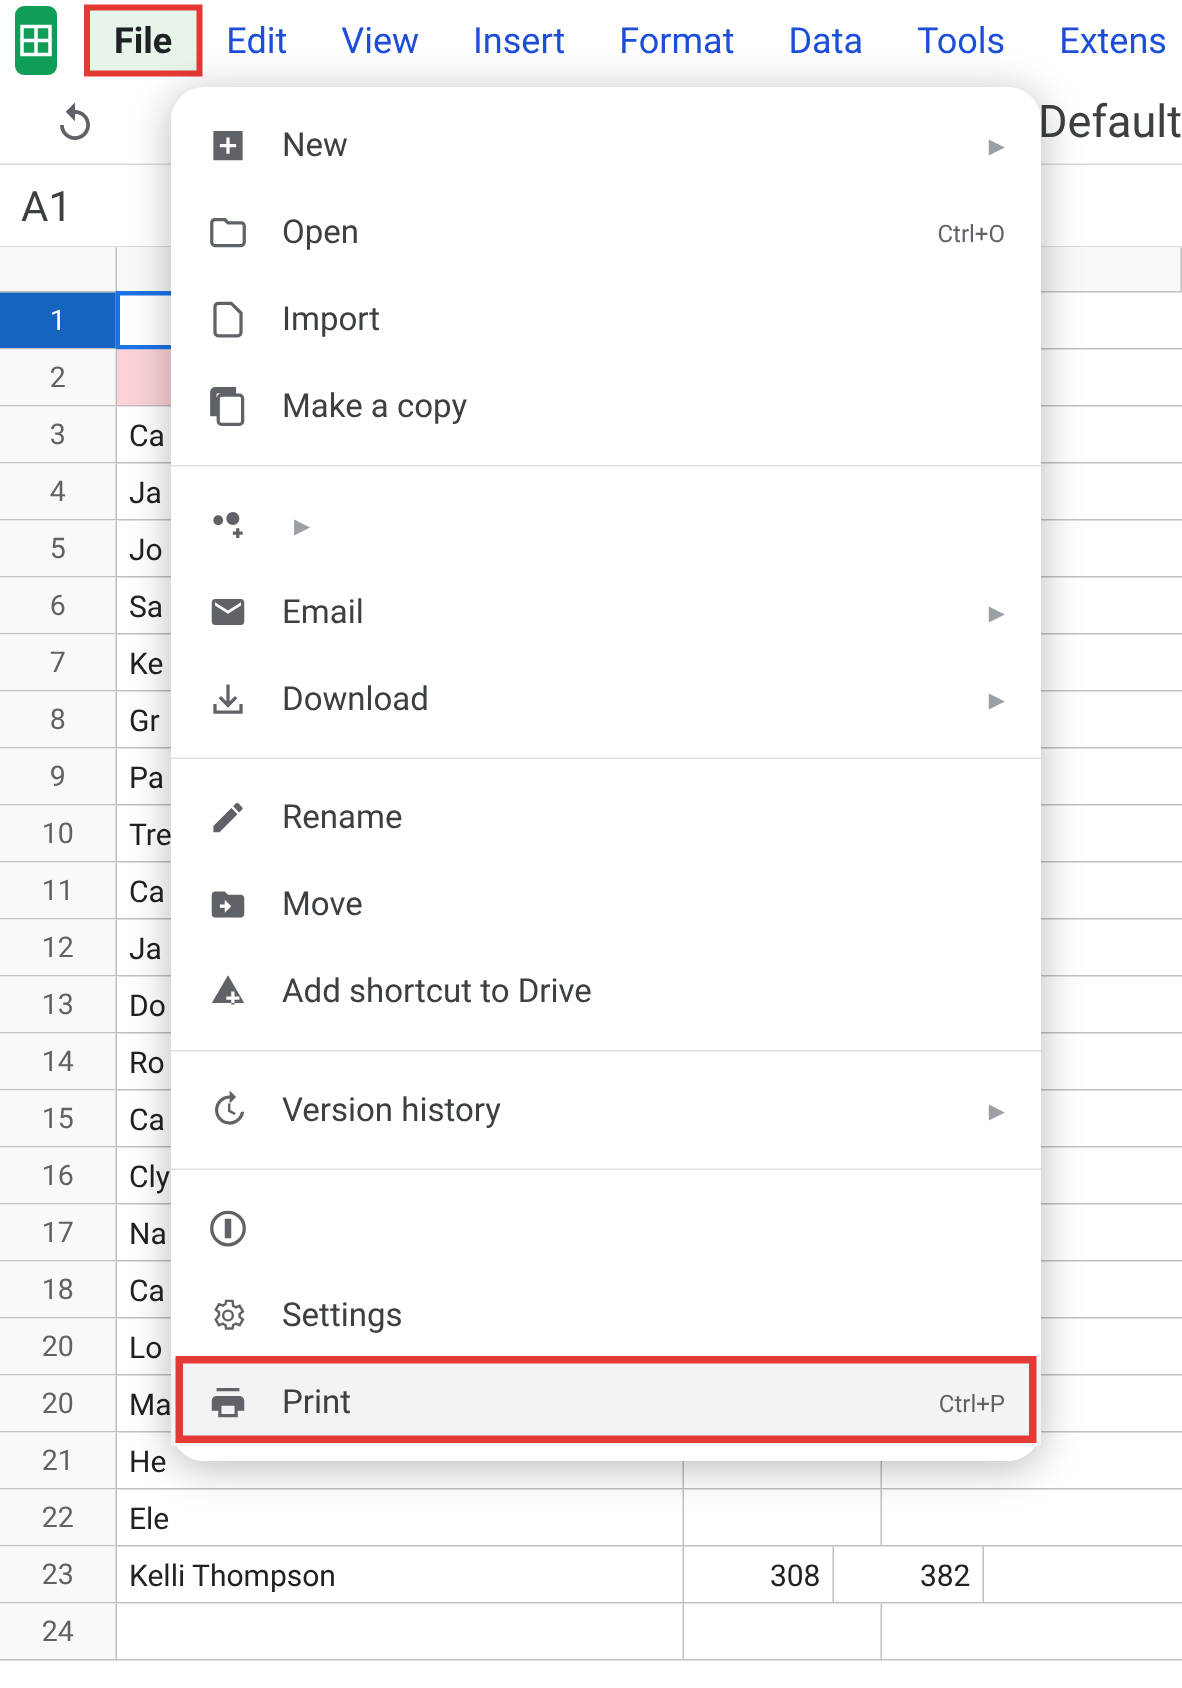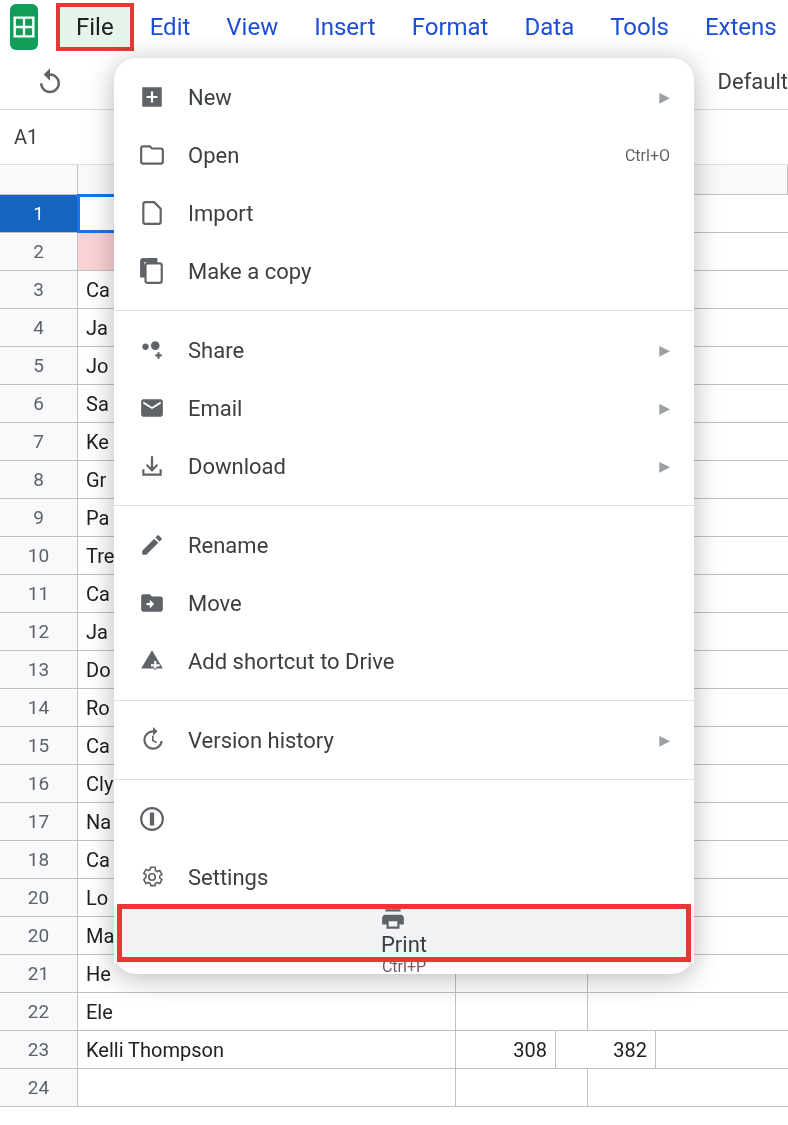--- a/index.html
+++ b/index.html
@@ -33,41 +33,42 @@
   .menu-item {
     padding: 8px 18px;
     font-size: 24px;
     color:#1d4ed8;
     cursor: pointer;
     white-space:nowrap;
   }
   .menu-item.active {
     background:#e6f4ea;
     color:#202124;
+    font-weight:bold;
   }
   .highlight-red { outline:4px solid #e53935; outline-offset:-2px; }
 
   
   .toolbar-row{
     height:55px; display:flex; align-items:center;
     padding-left:30px;
   }
   .undo-btn{ width:40px;height:40px;display:flex;align-items:center;justify-content:center;color:#5f6368;}
   .undo-btn svg{width:30px;height:30px;fill:#5f6368;}
   .spacer{flex:1;}
-  .default-label{font-size:22px;color:#3c4043;white-space:nowrap;}
+  .default-label{font-size:30px;color:#3c4043;white-space:nowrap;}
 
   
   .namebox-row{
     height:56px; display:flex;align-items:center;
     border-top:1px solid #dadce0;
     border-bottom:1px solid #dadce0;
     padding-left:10px;
   }
-  .namebox{font-size:20px;color:#3c4043;padding-left:4px;}
+  .namebox{font-size:28px;color:#3c4043;padding-left:4px;}
 
   
   .sheet{
     position:relative;
   }
   .col-headers{
     display:flex;
     height:30px;
     border-bottom:1px solid #c0c0c0;
     background:#fff;
@@ -360,21 +361,20 @@
   </div>
 
   <div class="divider"></div>
 
   <div class="drop-item">
     <span class="drop-icon">
         <svg viewBox="0 0 24 24">
           <path d="M15 12c2.21 0 4-1.79 4-4s-1.79-4-4-4-4 1.79-4 4 1.79 4 4 4zm-9 0c1.66 0 3-1.34 3-3S7.66 6 6 6 3 7.34 3 9s1.34 3 3 3zm13 2h-2v2h-2v2h2v2h2v-2h2v-2h-2v-2z"></path>
         </svg>
       </span>
-    <span class="drop-label">Share</span>
     <span class="drop-arrow">▶</span>
   </div>
   <div class="drop-item">
     <span class="drop-icon">
         <svg viewBox="0 0 24 24">
           <path d="M20 4H4c-1.1 0-2 .9-2 2v12c0 1.1.9 2 2 2h16c1.1 0 2-.9 2-2V6c0-1.1-.9-2-2-2zm0 4l-8 5-8-5V6l8 5 8-5v2z"></path>
         </svg>
       </span>
     <span class="drop-label">Email</span>
     <span class="drop-arrow">▶</span>
@@ -438,21 +438,21 @@
       </span>
   </div>
   <div class="drop-item">
     <span class="drop-icon">
         <svg viewBox="0 0 24 24">
           <path d="M19.14 12.94a7.07 7.07 0 0 0 0-1.88l2.03-1.58-2-3.46-2.39.96a7.03 7.03 0 0 0-1.62-.94L14.81 3h-4l-.35 2.04c-.58.23-1.12.55-1.62.94l-2.39-.96-2 3.46 2.03 1.58a7.07 7.07 0 0 0 0 1.88L4.45 14.5l2 3.46 2.39-.96c.5.39 1.04.71 1.62.94L10.81 20h4l.35-2.04c.58-.23 1.12-.55 1.62-.94l2.39.96 2-3.46-2.03-1.58zM12 15a3 3 0 1 1 0-6 3 3 0 0 1 0 6z" fill="none" stroke="#5f6368" stroke-width="1.5"></path>
         </svg>
       </span>
     <span class="drop-label">Settings</span>
   </div>
-  <div class="drop-item hl" style="position:relative;flex-direction:column;">
+  <div class="drop-item hl" style="position:relative;">
     <span class="drop-icon">
         <svg viewBox="0 0 24 24">
           <path d="M19 8H5c-1.66 0-3 1.34-3 3v6h4v4h12v-4h4v-6c0-1.66-1.34-3-3-3zm-3 11H8v-5h8v5zm3-14H5V3h14v2z"></path>
         </svg>
       </span>
     <span class="drop-label">Print</span>
     <span class="drop-short">Ctrl+P</span>
     <div class="print-highlight" style="top:-2px;"></div>
   </div>
 </div>

